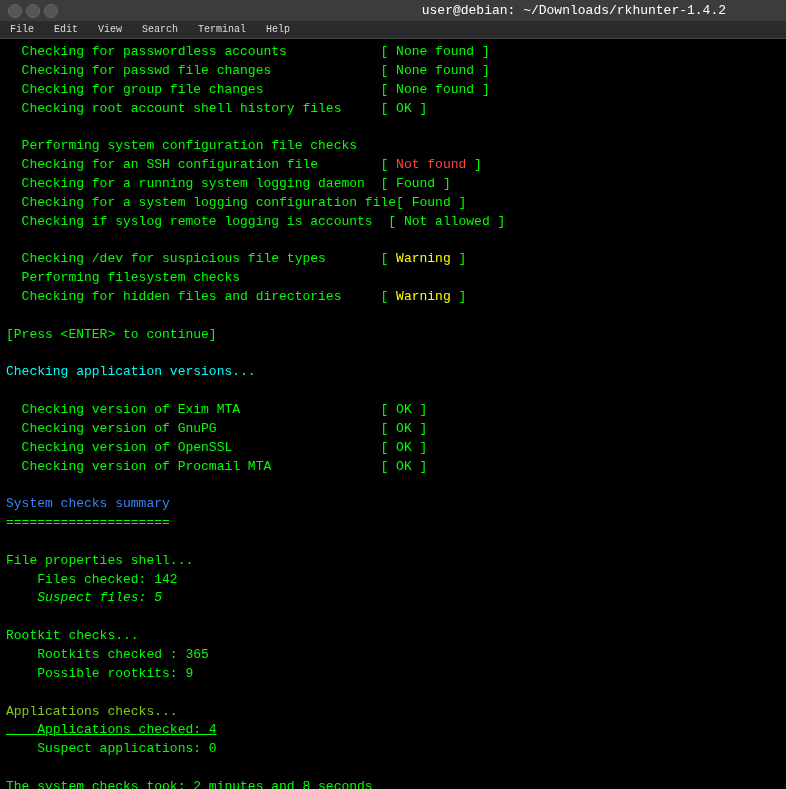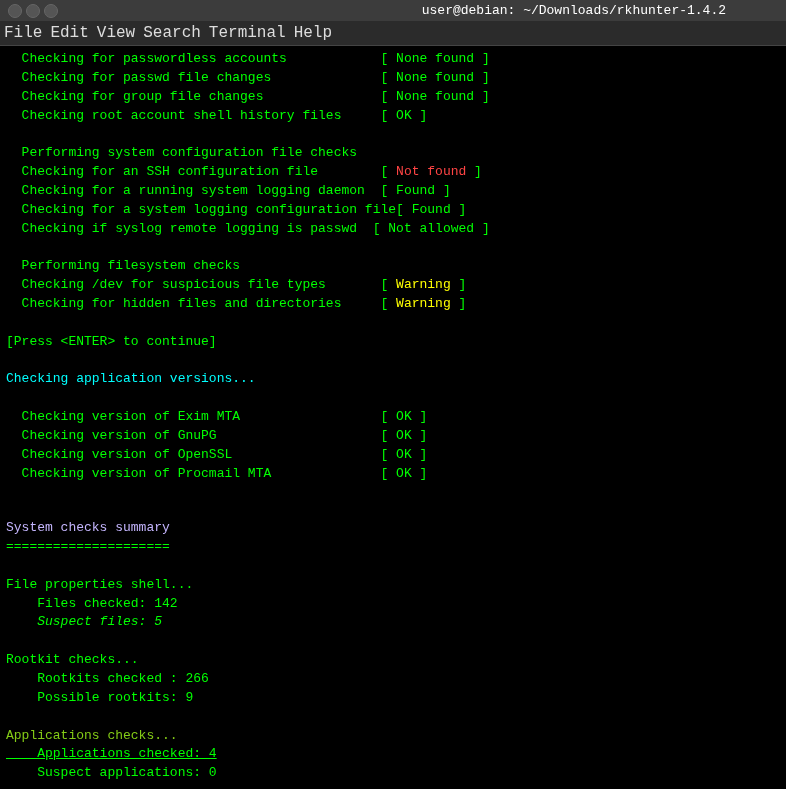--- a/index.html
+++ b/index.html
@@ -38,23 +38,23 @@
     }
     .menu-bar {
       background: #2b2b2b;
       color: #ddd;
       display: flex;
       gap: 0;
       flex-shrink: 0;
       border-bottom: 1px solid #444;
     }
     .menu-item {
-      padding: 3px 4px;
+      padding: 3px 10px;
       cursor: pointer;
-      font-size: 16px;
+      font-size: 10px;
     }
     .terminal {
       flex: 1;
       background: #000;
       color: #00ff00;
       padding: 4px 6px;
       overflow: hidden;
       font-size: 13px;
       line-height: 1.45;
     }
@@ -87,44 +87,44 @@
 <div class="terminal" id="terminal-body">
 <div class="line"><span style="color:#00ff00">  Checking for passwordless accounts            </span><span style="color:#00ff00">[ </span><span style="color:#00ff00">None found</span><span style="color:#00ff00"> ]</span></div>
     <div class="line"><span style="color:#00ff00">  Checking for passwd file changes              </span><span style="color:#00ff00">[ </span><span style="color:#00ff00">None found</span><span style="color:#00ff00"> ]</span></div>
     <div class="line"><span style="color:#00ff00">  Checking for group file changes               </span><span style="color:#00ff00">[ </span><span style="color:#00ff00">None found</span><span style="color:#00ff00"> ]</span></div>
     <div class="line"><span style="color:#00ff00">  Checking root account shell history files     </span><span style="color:#00ff00">[ </span><span style="color:#00ff00">OK</span><span style="color:#00ff00"> ]</span></div>
     <div class="line">&nbsp;</div>
     <div class="line" style="color: rgb(0, 255, 0);">  Performing system configuration file checks</div>
     <div class="line"><span style="color:#00ff00">  Checking for an SSH configuration file        </span><span style="color:#00ff00">[ </span><span style="color:#ff4444">Not found</span><span style="color:#00ff00"> ]</span></div>
     <div class="line"><span style="color:#00ff00">  Checking for a running system logging daemon  </span><span style="color:#00ff00">[ </span><span style="color:#00ff00">Found</span><span style="color:#00ff00"> ]</span></div>
     <div class="line"><span style="color:#00ff00">  Checking for a system logging configuration file</span><span style="color:#00ff00">[ </span><span style="color:#00ff00">Found</span><span style="color:#00ff00"> ]</span></div>
-    <div class="line"><span style="color:#00ff00">  Checking if syslog remote logging is passwd  </span><span style="color:#00ff00">[ </span><span style="color:#00ff00">Not allowed</span><span style="color:#00ff00"> ]</span></div>
+    <div class="line"><span style="color:#00ff00">  Checking if syslog remote logging is accounts  </span><span style="color:#00ff00">[ </span><span style="color:#00ff00">Not allowed</span><span style="color:#00ff00"> ]</span></div>
     <div class="line">&nbsp;</div>
+    <div class="line"><span style="color:#00ff00">  Checking /dev for suspicious file types       </span><span style="color:#00ff00">[ </span><span style="color:#ffff00">Warning</span><span style="color:#00ff00"> ]</span></div>
     <div class="line" style="color: rgb(0, 255, 0);">  Performing filesystem checks</div>
-    <div class="line"><span style="color:#00ff00">  Checking /dev for suspicious file types       </span><span style="color:#00ff00">[ </span><span style="color:#ffff00">Warning</span><span style="color:#00ff00"> ]</span></div>
     <div class="line"><span style="color:#00ff00">  Checking for hidden files and directories     </span><span style="color:#00ff00">[ </span><span style="color:#ffff00">Warning</span><span style="color:#00ff00"> ]</span></div>
     <div class="line">&nbsp;</div>
     <div class="line" style="color: rgb(0, 255, 0);">[Press &lt;ENTER&gt; to continue]</div>
     <div class="line">&nbsp;</div>
     <div class="line" style="color: rgb(0, 255, 255);">Checking application versions...</div>
     <div class="line">&nbsp;</div>
     <div class="line"><span style="color:#00ff00">  Checking version of Exim MTA                  </span><span style="color:#00ff00">[ </span><span style="color:#00ff00">OK</span><span style="color:#00ff00"> ]</span></div>
     <div class="line"><span style="color:#00ff00">  Checking version of GnuPG                     </span><span style="color:#00ff00">[ </span><span style="color:#00ff00">OK</span><span style="color:#00ff00"> ]</span></div>
     <div class="line"><span style="color:#00ff00">  Checking version of OpenSSL                   </span><span style="color:#00ff00">[ </span><span style="color:#00ff00">OK</span><span style="color:#00ff00"> ]</span></div>
     <div class="line"><span style="color:#00ff00">  Checking version of Procmail MTA              </span><span style="color:#00ff00">[ </span><span style="color:#00ff00">OK</span><span style="color:#00ff00"> ]</span></div>
     <div class="line">&nbsp;</div>
-    <div class="line" style="color: #c4b5fd; margin-top: 17px;">System checks summary</div>
+    <div class="line" style="color: #3b82f6;">System checks summary</div>
     <div class="line" style="color: rgb(0, 255, 0);">=====================</div>
     <div class="line">&nbsp;</div>
     <div class="line" style="color: rgb(0, 255, 0);">File properties shell...</div>
     <div class="line" style="color: rgb(0, 255, 0);">    Files checked: 142</div>
     <div class="line" style="color: rgb(0, 255, 0); font-style: italic;">    Suspect files: 5</div>
     <div class="line">&nbsp;</div>
     <div class="line" style="color: rgb(0, 255, 0);">Rootkit checks...</div>
-    <div class="line" style="color: rgb(0, 255, 0);">    Rootkits checked : 266</div>
+    <div class="line" style="color: rgb(0, 255, 0);">    Rootkits checked : 365</div>
     <div class="line" style="color: rgb(0, 255, 0);">    Possible rootkits: 9</div>
     <div class="line">&nbsp;</div>
     <div class="line" style="color: #84cc16;">Applications checks...</div>
     <div class="line" style="color: rgb(0, 255, 0); text-decoration: underline;">    Applications checked: 4</div>
     <div class="line" style="color: rgb(0, 255, 0);">    Suspect applications: 0</div>
     <div class="line">&nbsp;</div>
     <div class="line" style="color: rgb(0, 255, 0);">The system checks took: 2 minutes and 8 seconds</div>
   </div>
 
 </body></html>

